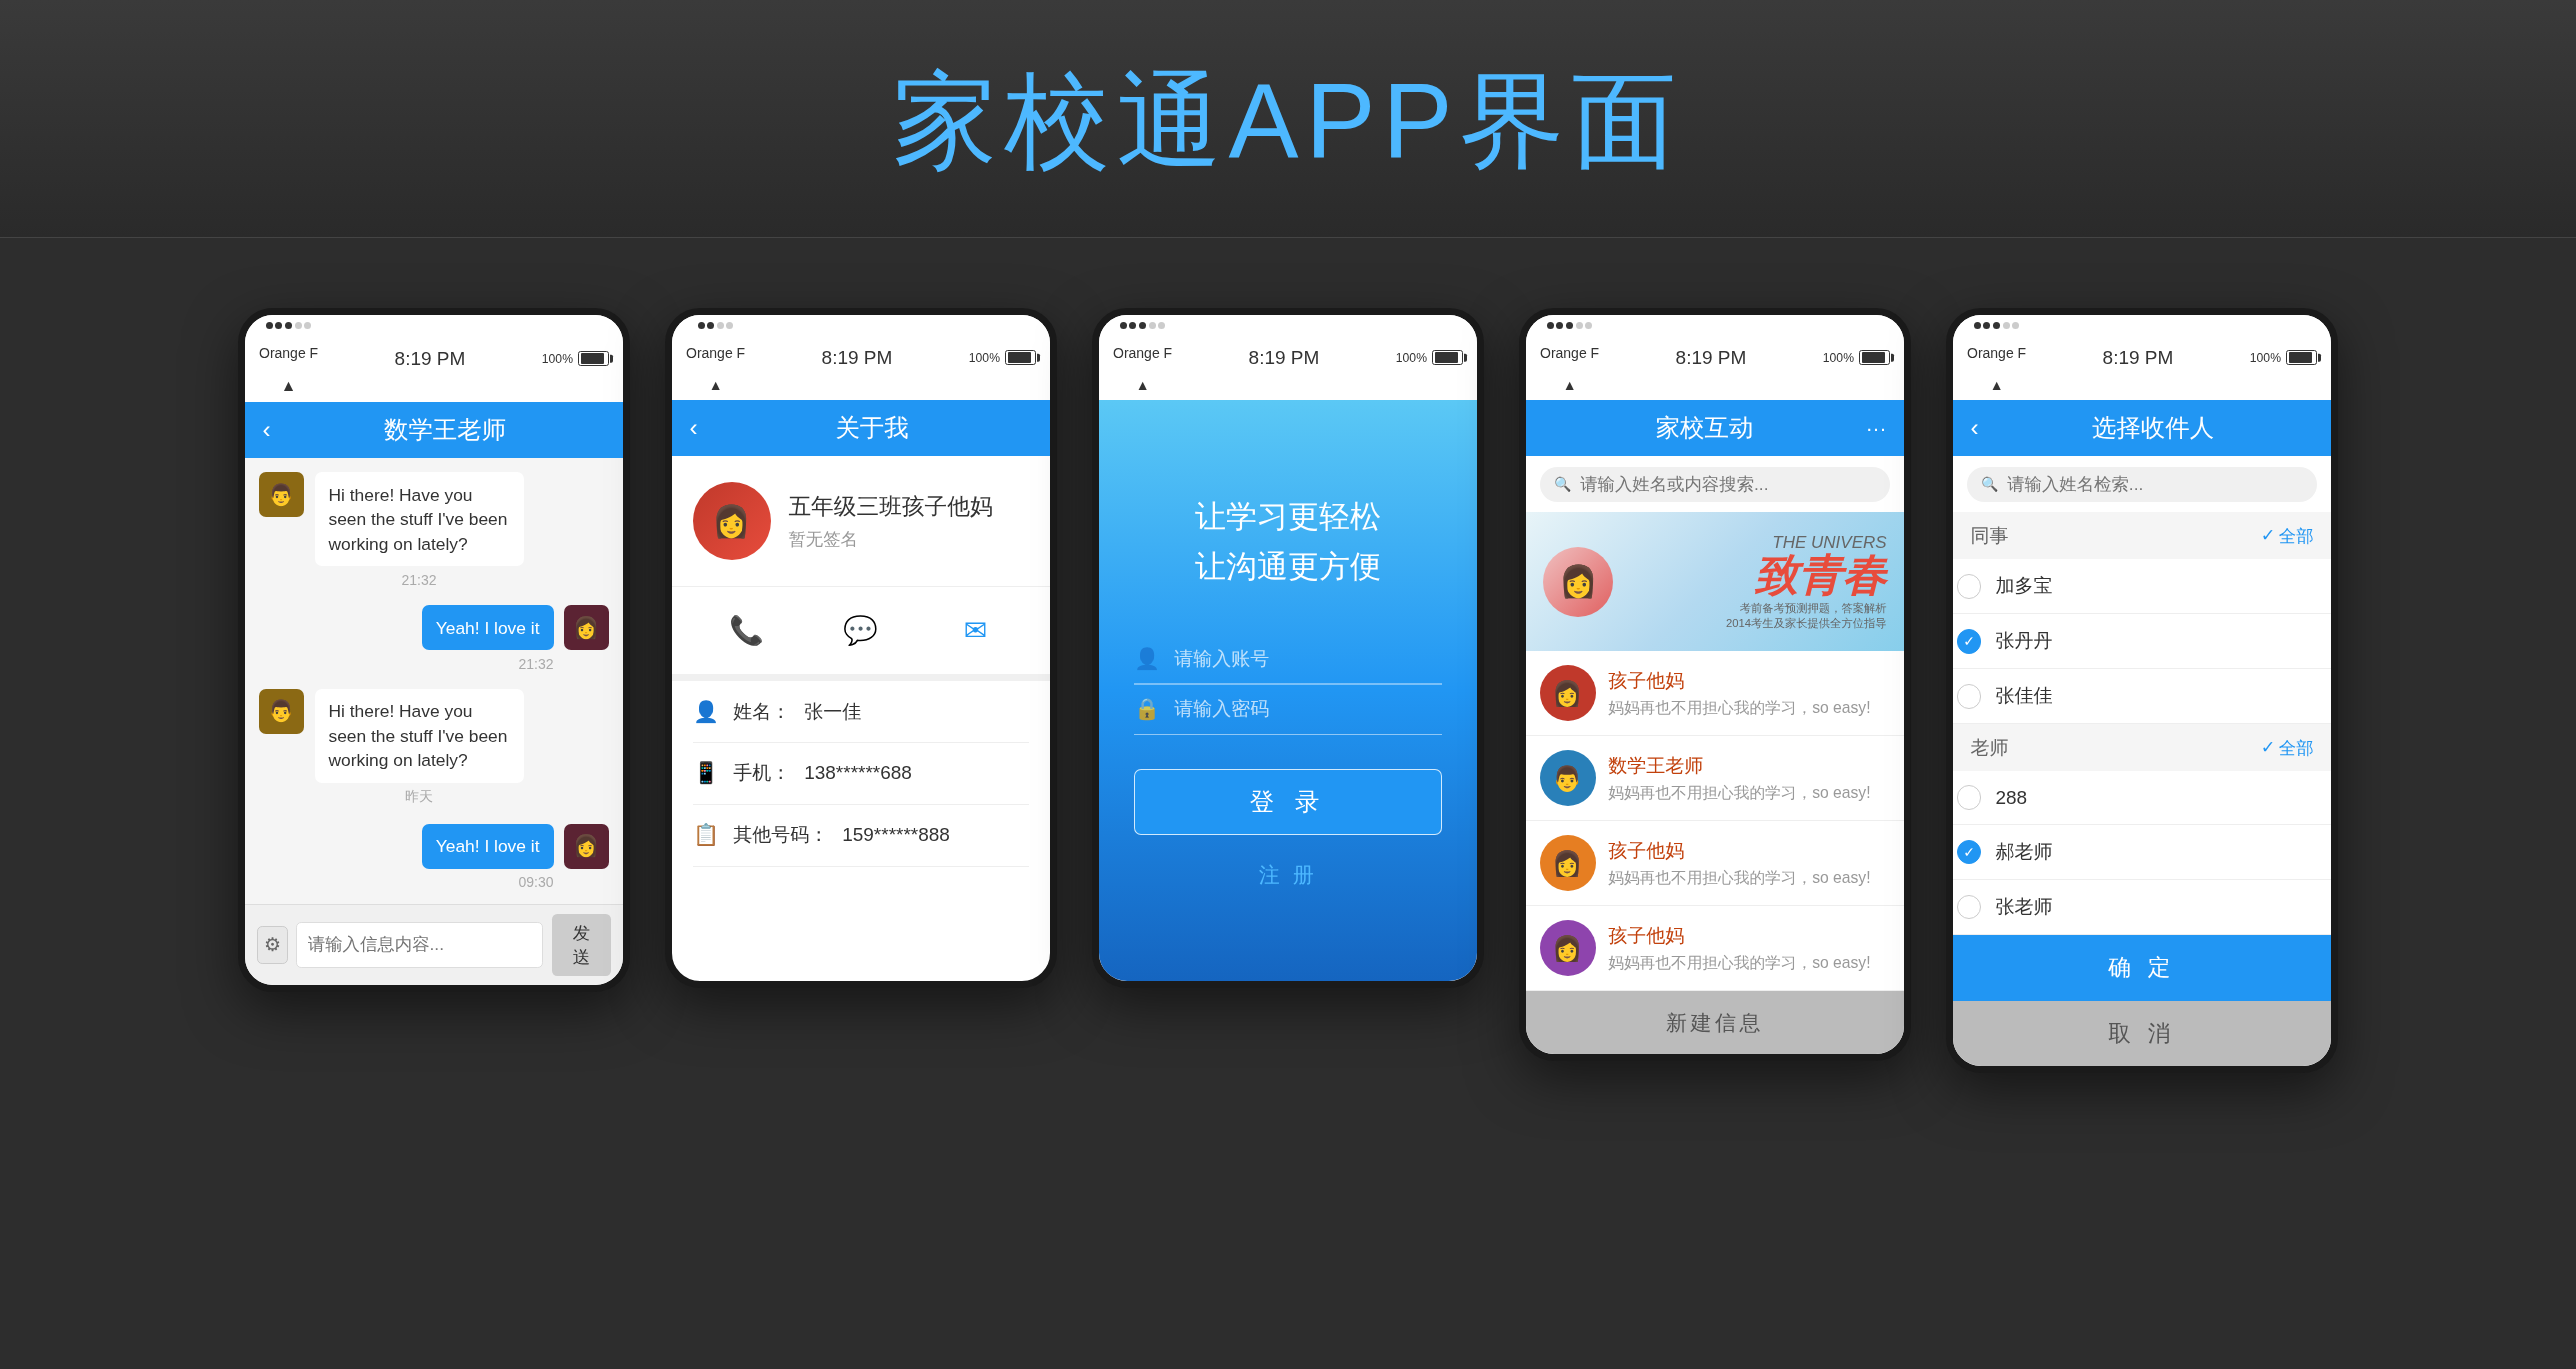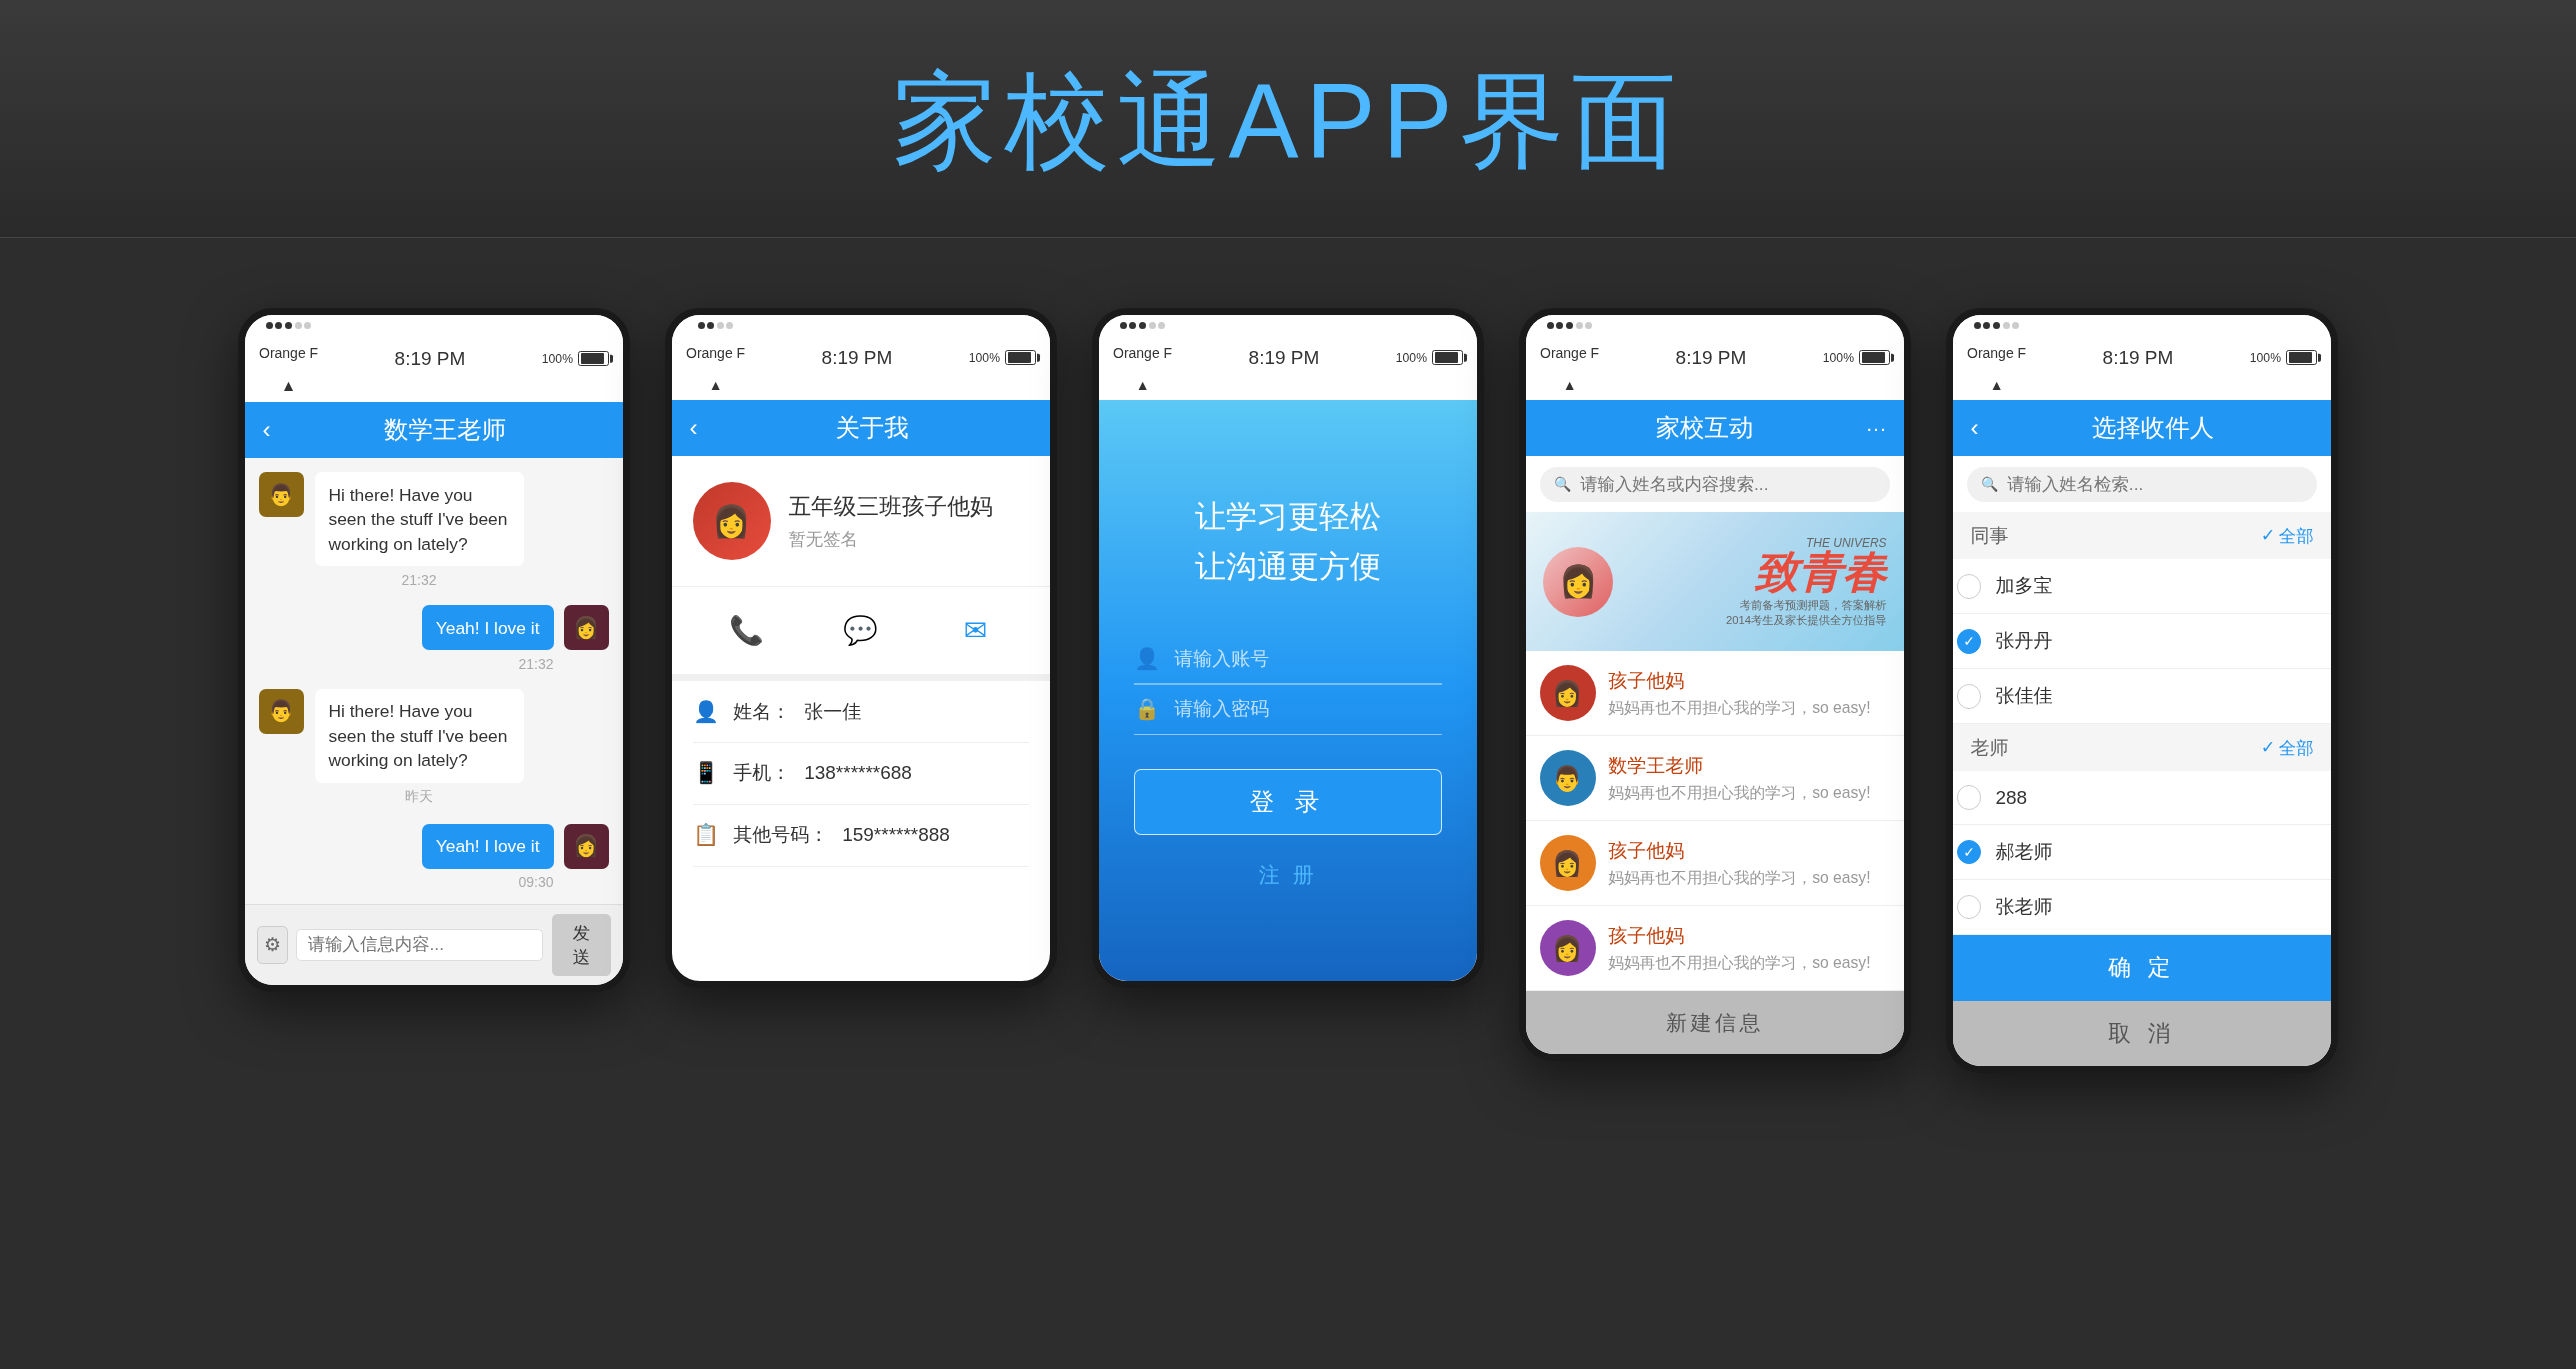--- a/index.html
+++ b/index.html
@@ -158,21 +158,21 @@
     .chat-input-bar .gear-btn {
       width: 38px; height: 38px;
       border-radius: 5.2px;
       border: 0.9px solid #ccc;
       background: #e8e8e8;
       display: flex; align-items: center; justify-content: center;
       font-size: 19px; color: #666;
     }
     .chat-input-bar input {
       flex: 1;
-      height: 32px;
+      height: 46px;
       border: 0.9px solid #ddd;
       border-radius: 5.2px;
       padding: 0 10.5px;
       font-size: 17.4px;
       background: #fff;
       outline: none;
     }
     .chat-input-bar .send-btn {
       background: #ccc;
       color: #333;
@@ -641,21 +641,21 @@
         <input type="text" placeholder="请输入姓名或内容搜索..." style="">
       </div>
     </div>
 
     <div class="banner-img">
       <div style="display:flex; width:100%; height:100%; background: linear-gradient(135deg, #e8f4f8 0%, #b3d9f0 50%, #87ceeb 100%); align-items:center; justify-content:space-between; padding: 0 17.4px;">
         <div style="display:flex; flex-direction:column; align-items:center;">
           <div style="width:70px; height:70px; border-radius:50%; background: linear-gradient(135deg,#f0c0c0,#e06060); display:flex; align-items:center; justify-content:center; font-size:31px;">👩</div>
         </div>
         <div style="text-align:right;">
-          <div style="font-size:12px; color:#666; font-style:italic;">THE UNIVERS</div>
+          <div style="font-size:17px; color:#666; font-style:italic;">THE UNIVERS</div>
           <div style="font-size:44px; font-weight:900; color:#e74c3c; font-style:italic; line-height:1;">致青春</div>
           <div style="font-size:11.3px; color:#666; margin-top:3.5px;">考前备考预测押题，答案解析<br>2014考生及家长提供全方位指导</div>
         </div>
       </div>
     </div>
 
     <div class="interaction-content">
       <div class="interaction-list">
         <div class="interaction-item">
           <div class="interaction-avatar" style="background:#c0392b;">

